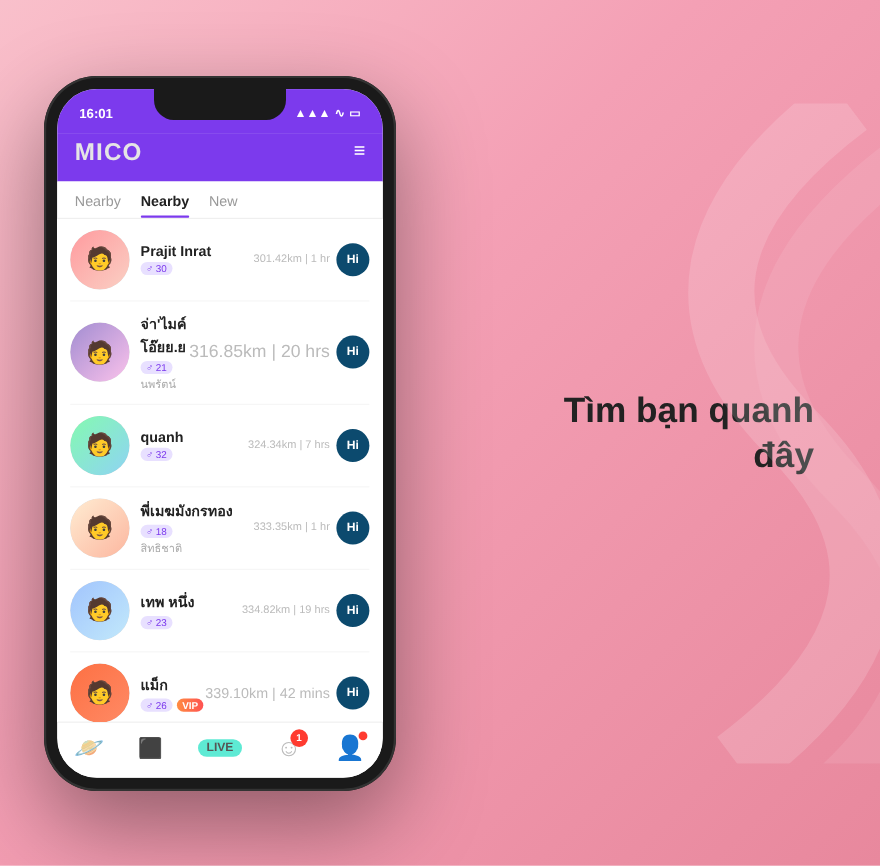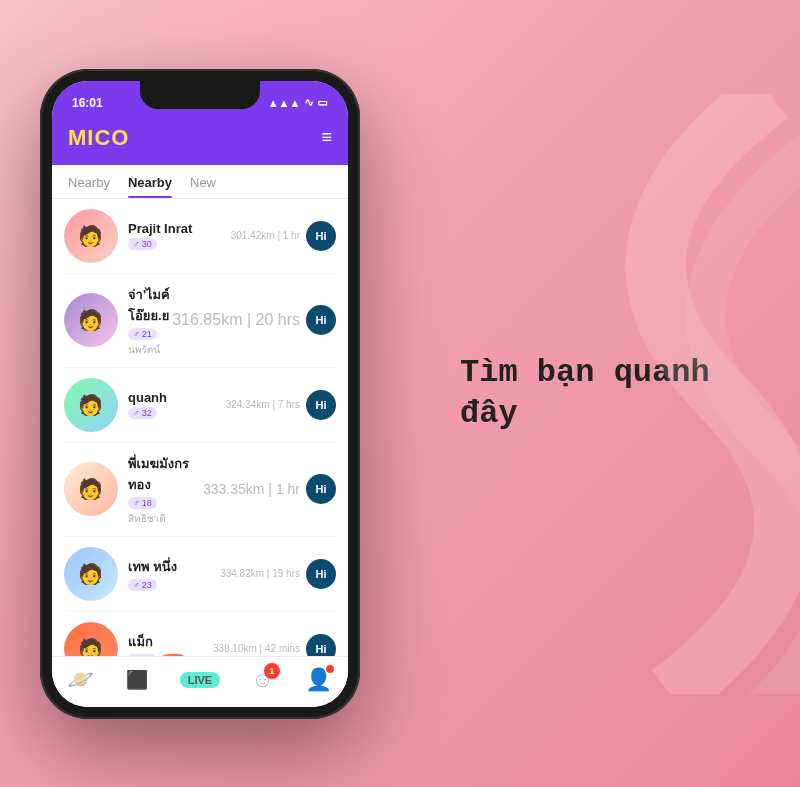--- a/index.html
+++ b/index.html
@@ -80,21 +80,21 @@
     .status-right { display: flex; align-items: center; gap: 4px; font-size: 11px; }
     
     .app-header {
       background: #7c3aed;
       padding: 4px 16px 14px;
       display: flex;
       justify-content: space-between;
       align-items: center;
     }
     .app-logo {
-      color: #fde047;
+      color: #e5e5e5;
       font-size: 22px;
       font-weight: 800;
       letter-spacing: 1px;
     }
     .header-menu {
       color: white;
       font-size: 18px;
     }
     
     .tabs {
@@ -267,23 +267,22 @@
       font-weight: 700;
       color: #555;
     }
 
     
     .promo-text {
       position: absolute;
       right: 60px;
       top: 50%;
       transform: translateY(-50%);
-      text-align: left;
+      text-align: right;
       max-width: 280px;
-      font-family: Liberation Mono, monospace;
     }
     .promo-text h2 {
       font-size: 32px;
       font-weight: 900;
       color: #222;
       line-height: 1.3;
     }
 
     
     .av1 { background: linear-gradient(135deg, #ff9a9e, #fad0c4); }
@@ -387,21 +386,21 @@
             <div class="avatar-placeholder av4">🧑</div>
           </div>
           <div class="user-info">
             <div class="user-name">พี่เมฆมังกรทอง</div>
             <div class="user-meta">
               <span class="gender-badge">♂ <span>18</span></span>
             </div>
             <div class="sub-text">สิทธิชาติ</div>
           </div>
           <div class="user-info-right">
-            <span style="font-size:14px;color:#bbb;"><span>333.35km</span> | <span>1 hr</span></span>
+            <span style="font-size:10px;color:#bbb;"><span>333.35km</span> | <span>1 hr</span></span>
           </div>
           <div class="hi-btn">Hi</div>
         </div>
 
         <div class="user-item">
           <div class="avatar-wrap">
             <div class="avatar-placeholder av5">🧑</div>
           </div>
           <div class="user-info">
             <div class="user-name">เทพ หนึ่ง</div>
@@ -420,21 +419,21 @@
             <div class="avatar-placeholder av6">🧑</div>
           </div>
           <div class="user-info">
             <div class="user-name">แม็ก</div>
             <div class="user-meta">
               <span class="gender-badge">♂ <span>26</span></span>
               <span class="vip-badge">VIP</span>
             </div>
           </div>
           <div class="user-info-right">
-            <span style="font-size:10px;color:#bbb;"><span>339.10km</span> | <span>42 mins</span></span>
+            <span style="font-size:13px;color:#bbb;"><span>339.10km</span> | <span>42 mins</span></span>
           </div>
           <div class="hi-btn">Hi</div>
         </div>
 
       </div>
 
       <div class="bottom-nav">
         <div class="nav-item">
           <span class="nav-icon active">🪐</span>
         </div>

